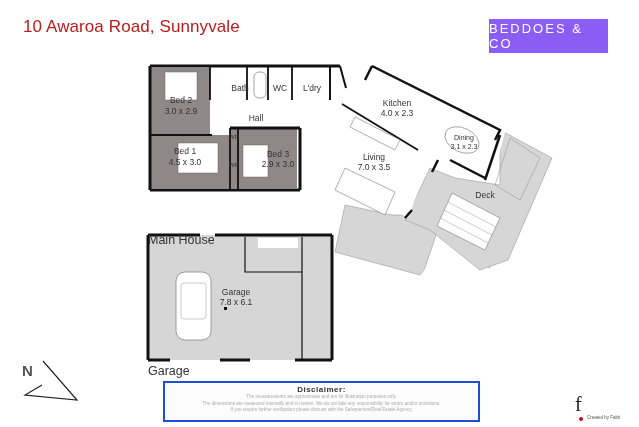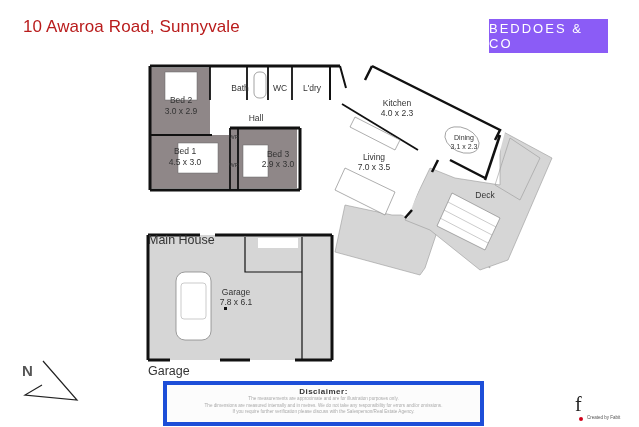--- a/index.html
+++ b/index.html
@@ -2,21 +2,21 @@
 <html><head>
 <meta charset="utf-8">
 <style>
   html, body { margin:0; padding:0; background:#ffffff; }
   body { width:639px; height:427px; position:relative; overflow:hidden; font-family:"Liberation Sans", sans-serif; color:#333; }
   .title { position:absolute; left:23px; top:17px; font-size:17px; color:#b91c1c; letter-spacing:0.1px; }
   .brand { position:absolute; left:489px; top:19px; width:119px; height:34px; background:#8b5cf6; color:#fff; font-size:13px; letter-spacing:2px; display:flex; align-items:center; justify-content:center; }
   svg.plan { position:absolute; left:0; top:0; }
   .lbl { font-family:"Liberation Sans", sans-serif; fill:#333; font-size:8.5px; text-anchor:middle; }
   .sect { position:absolute; font-size:12.5px; color:#333; }
-  .disclaimer { position:absolute; left:163px; top:381px; width:313px; height:37px; border:4px solid #1d4ed8; background:#fcfcfc; text-align:center; }
+  .disclaimer { position:absolute; left:163px; top:381px; width:313px; height:37px; border:2px solid #1d4ed8; background:#fcfcfc; text-align:center; }
   .disclaimer .h { font-size:8px; font-weight:bold; color:#333; margin-top:2px; letter-spacing:0.5px; }
   .disclaimer .l { font-size:4.6px; color:#aaa; line-height:6.5px; white-space:nowrap; }
   .fabit { position:absolute; left:575px; top:399px; }
   .fabit .f { font-family:"Liberation Serif", serif; font-size:20px; color:#222; position:absolute; left:0; top:-6px; }
   .fabit .dot { position:absolute; left:4px; top:18px; width:4px; height:4px; background:#d0021b; border-radius:50%; }
   .fabit .txt { position:absolute; left:12px; top:16px; font-size:4.5px; color:#555; white-space:nowrap; }
   .north { position:absolute; left:22px; top:362px; font-size:15px; font-weight:bold; color:#555; }
 </style>
 </head>
 <body>

